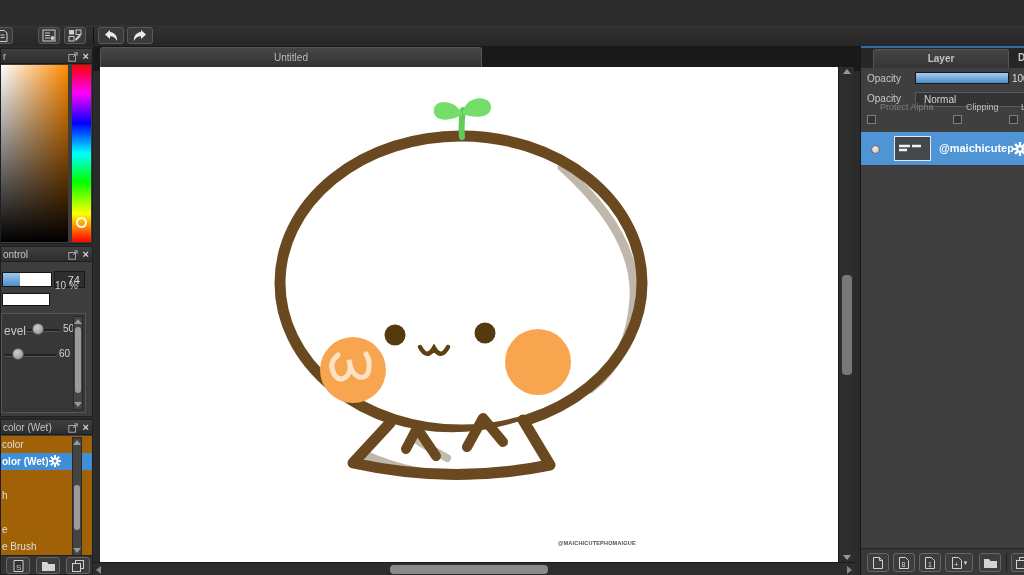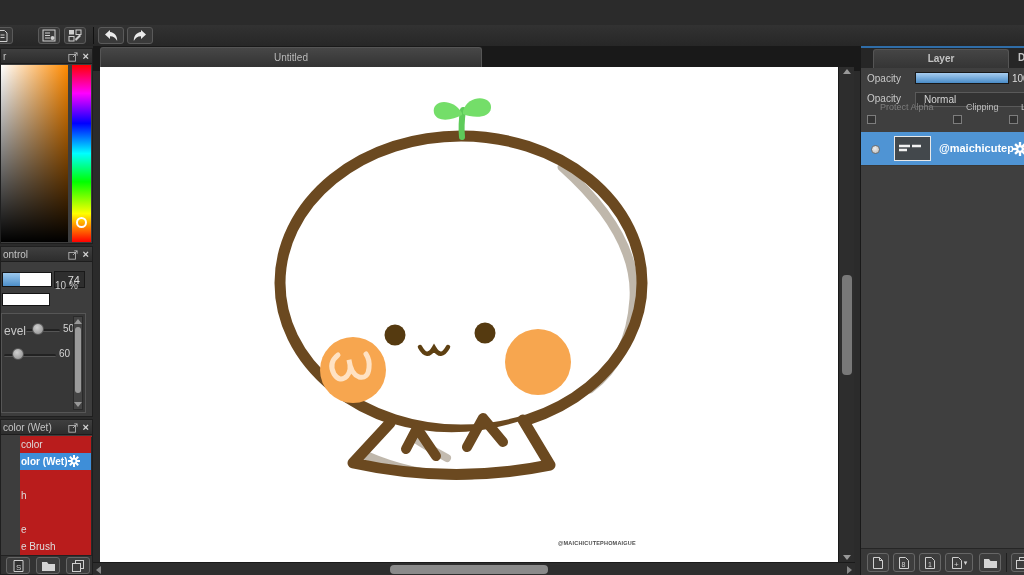--- a/index.html
+++ b/index.html
@@ -47,21 +47,21 @@
   .bc-lab{ position:absolute; font-size:12px; color:#c8c8c8; }
   .bc-val{ position:absolute; font-size:10px; color:#d5d5d5; }
 
   
   .vsb{ position:absolute; width:10px; background:#444; border:1px solid #2a2a2a; }
   .vsb .thumb{ position:absolute; left:1px; width:6px; background:#9b9b9b; border-radius:3px; }
   .tri-up{ width:0;height:0;border-left:4px solid transparent;border-right:4px solid transparent;border-bottom:5px solid #999; position:absolute; left:0; top:2px;}
   .tri-dn{ width:0;height:0;border-left:4px solid transparent;border-right:4px solid transparent;border-top:5px solid #999; position:absolute; left:0; bottom:2px;}
 
   
-  .blist{ position:absolute; left:0; top:16px; width:91px; height:122px; background:#b91c1c;margin-left:19px; }
+  .blist{ position:absolute; left:0; top:16px; width:91px; height:122px; background:#a16207; }
   .brow{ height:17px; font-size:10px; color:#dedede; line-height:17px; padding-left:1px; white-space:nowrap; position:relative;}
   .brow.sel{ background:#3e8ed8; color:#fff; font-weight:bold; }
   .bfoot{ position:absolute; left:0; bottom:0; width:93px; height:19px; background:#333; border-top:1px solid #222; }
   .ficon{ position:absolute; top:1px; width:24px; height:17px; background:#3d3d3d; border:1px solid #666; border-radius:3px;
           display:flex; align-items:center; justify-content:center; }
 
   
   .tabbar{ position:absolute; left:93px; top:46px; width:767px; height:25px; background:#191919; }
   .doctab{ position:absolute; left:7px; top:1px; width:382px; height:20px;
            background:linear-gradient(#474747,#333); border:1px solid #555; border-bottom:none;

